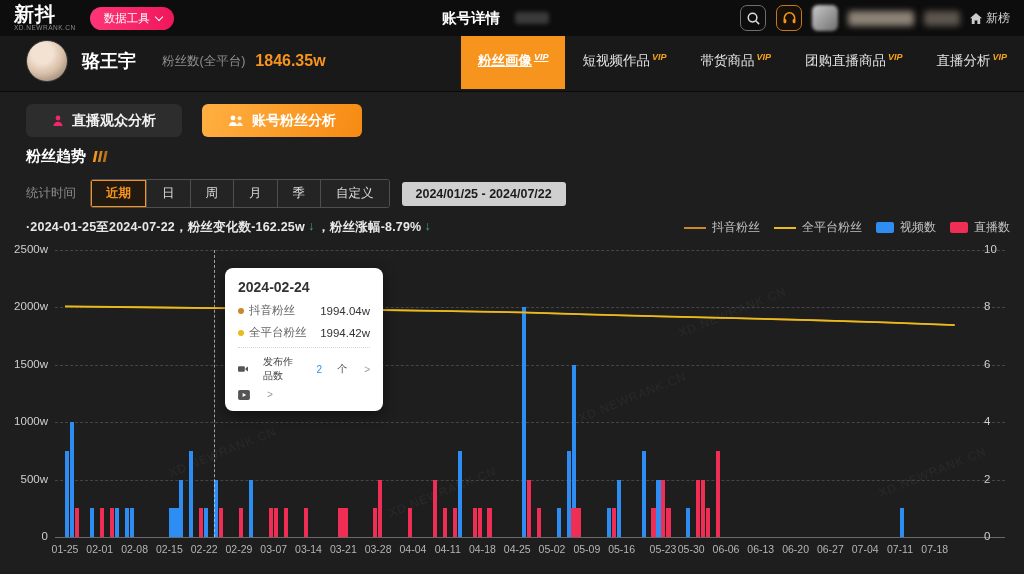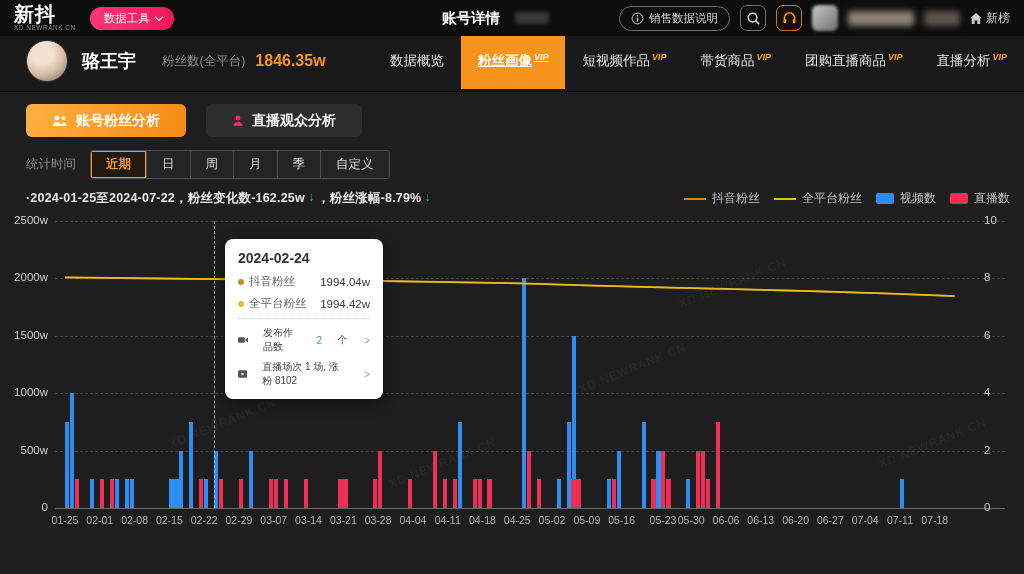--- a/index.html
+++ b/index.html
@@ -120,28 +120,20 @@
     <span class="logo-main">新抖</span>
     <span class="logo-sub">XD.NEWRANK.CN</span>
   </div>
   <div class="tools-pill">
     <span>数据工具</span>
     <span class="chev"></span>
   </div>
   <span class="hdr-title">账号详情</span>
   <span class="hdr-title-blur"></span>
   <div class="hdr-right">
-    <div class="sales-pill">
-      <svg width="13" height="13" viewBox="0 0 13 13" fill="none" stroke="#ccc">
-          <circle cx="6.5" cy="6.5" r="5.4"></circle>
-          <line x1="6.5" y1="5.6" x2="6.5" y2="9.6" stroke-width="1.3"></line>
-          <circle cx="6.5" cy="3.6" r=".9" fill="#ccc" stroke="none"></circle>
-        </svg>
-      <span>销售数据说明</span>
-    </div>
     <div class="icon-sq">
       <svg width="15" height="15" viewBox="0 0 16 16" fill="none" stroke="#ddd" stroke-width="1.6">
           <circle cx="7" cy="7" r="4.6"></circle>
           <line x1="10.6" y1="10.6" x2="14" y2="14"></line>
         </svg>
     </div>
     <div class="icon-sq orange">
       <svg width="15" height="14" viewBox="0 0 16 15" fill="none" stroke="#f7941d" stroke-width="1.6">
           <path d="M2.5 9.5V7.5a5.5 5.5 0 0 1 11 0v2"></path>
           <rect x="1.6" y="8.6" width="3" height="4.6" rx="1.3" fill="#f7941d" stroke="none"></rect>
@@ -159,23 +151,20 @@
     </div>
   </div>
 </div>
 
 <div class="acct">
   <div class="avatar"></div>
   <span class="acct-name">骆王宇</span>
   <span class="fans-label">粉丝数(全平台)</span>
   <span class="fans-value">1846.35w</span>
   <nav class="acct-nav" id="acct-nav">
-      <div class="nav-item">
-        <span>数据概览</span>
-      </div>
       <div class="nav-item active">
         <span>粉丝画像</span>
         <span class="vip">VIP</span>
       </div>
       <div class="nav-item">
         <span>短视频作品</span>
         <span class="vip">VIP</span>
       </div>
       <div class="nav-item">
         <span>带货商品</span>
@@ -188,49 +177,60 @@
       <div class="nav-item">
         <span>直播分析</span>
         <span class="vip">VIP</span>
       </div>
     </nav>
 </div>
 
 <main>
 
   <div class="tab-row">
+    <div class="big-tab dark">
+      <svg width="12" height="12" viewBox="0 0 12 12">
+          <circle cx="6" cy="3" r="2.4" fill="#f5256b"></circle>
+          <path d="M1.5 11c0-2.6 2-4.2 4.5-4.2S10.5 8.4 10.5 11z" fill="#f5256b"></path>
+        </svg>
+      <span>直播观众分析</span>
+    </div>
     <div class="big-tab orange">
       <svg width="16" height="12" viewBox="0 0 16 12">
           <circle cx="5" cy="3" r="2.4" fill="#fff"></circle>
           <path d="M1 11c0-2.5 1.8-4 4-4s4 1.5 4 4z" fill="#fff"></path>
           <circle cx="11.6" cy="3.2" r="2" fill="#fff" opacity=".85"></circle>
           <path d="M8.7 11c.3-2.2 1.6-3.4 2.9-3.4 1.7 0 3 1.4 3.2 3.4z" fill="#fff" opacity=".85"></path>
         </svg>
       <span>账号粉丝分析</span>
     </div>
-    <div class="big-tab dark">
-      <svg width="12" height="12" viewBox="0 0 12 12">
-          <circle cx="6" cy="3" r="2.4" fill="#f5256b"></circle>
-          <path d="M1.5 11c0-2.6 2-4.2 4.5-4.2S10.5 8.4 10.5 11z" fill="#f5256b"></path>
-        </svg>
-      <span>直播观众分析</span>
-    </div>
-  </div>
-
+  </div>
+
+  <div class="sec-title-row">
+    <span class="sec-title">粉丝趋势</span>
+    <svg width="16" height="11" viewBox="0 0 16 11">
+        <g fill="#f7941d">
+          <path d="M3 0h2.6L3.4 11H.8z"></path>
+          <path d="M8 0h2.6L8.4 11H5.8z" opacity=".85"></path>
+          <path d="M13 0h2.6L13.4 11h-2.6z" opacity=".7"></path>
+        </g>
+      </svg>
+  </div>
 
   <div class="filter-row">
     <span class="filter-label">统计时间</span>
     <div class="segs" id="segs">
         <span class="seg active">近期</span>
         <span class="seg">日</span>
         <span class="seg">周</span>
         <span class="seg">月</span>
         <span class="seg">季</span>
         <span class="seg">自定义</span>
       </div>
+    <span class="date-box">2024/01/25 - 2024/07/22</span>
   </div>
 
   <div class="sum-row">
     <span class="sum-text">·2024-01-25至2024-07-22，</span>
     <span class="sum-text">粉丝变化数-162.25w</span>
     <span class="down">↓</span>
     <span class="sum-text">，</span>
     <span class="sum-text">粉丝涨幅-8.79%</span>
     <span class="down">↓</span>
     <div class="legend" id="legend">
@@ -351,21 +351,20 @@
           <span>发布作品数</span>
             <span class="cnt">2</span>
             <span>个</span>
           <span class="tt-arrow">&gt;</span>
         </div>
         <div class="tt-link" style="margin-bottom:1px">
           <svg width="12" height="10" viewBox="0 0 13 11">
               <rect width="13" height="11" rx="2" fill="#555"></rect>
               <path d="M5 3.2 9 5.5 5 7.8z" fill="#fff"></path>
             </svg>
-          <span>直播场次 1 场, 涨粉 8102</span>
           <span class="tt-arrow">&gt;</span>
         </div>
       </div>
       </div>
     <div class="xlabels" id="xlabels">
         <div class="xl" style="left: -12px;">01-25</div>
         <div class="xl" style="left: 22.79px;">02-01</div>
         <div class="xl" style="left: 57.58px;">02-08</div>
         <div class="xl" style="left: 92.37px;">02-15</div>
         <div class="xl" style="left: 127.16px;">02-22</div>

